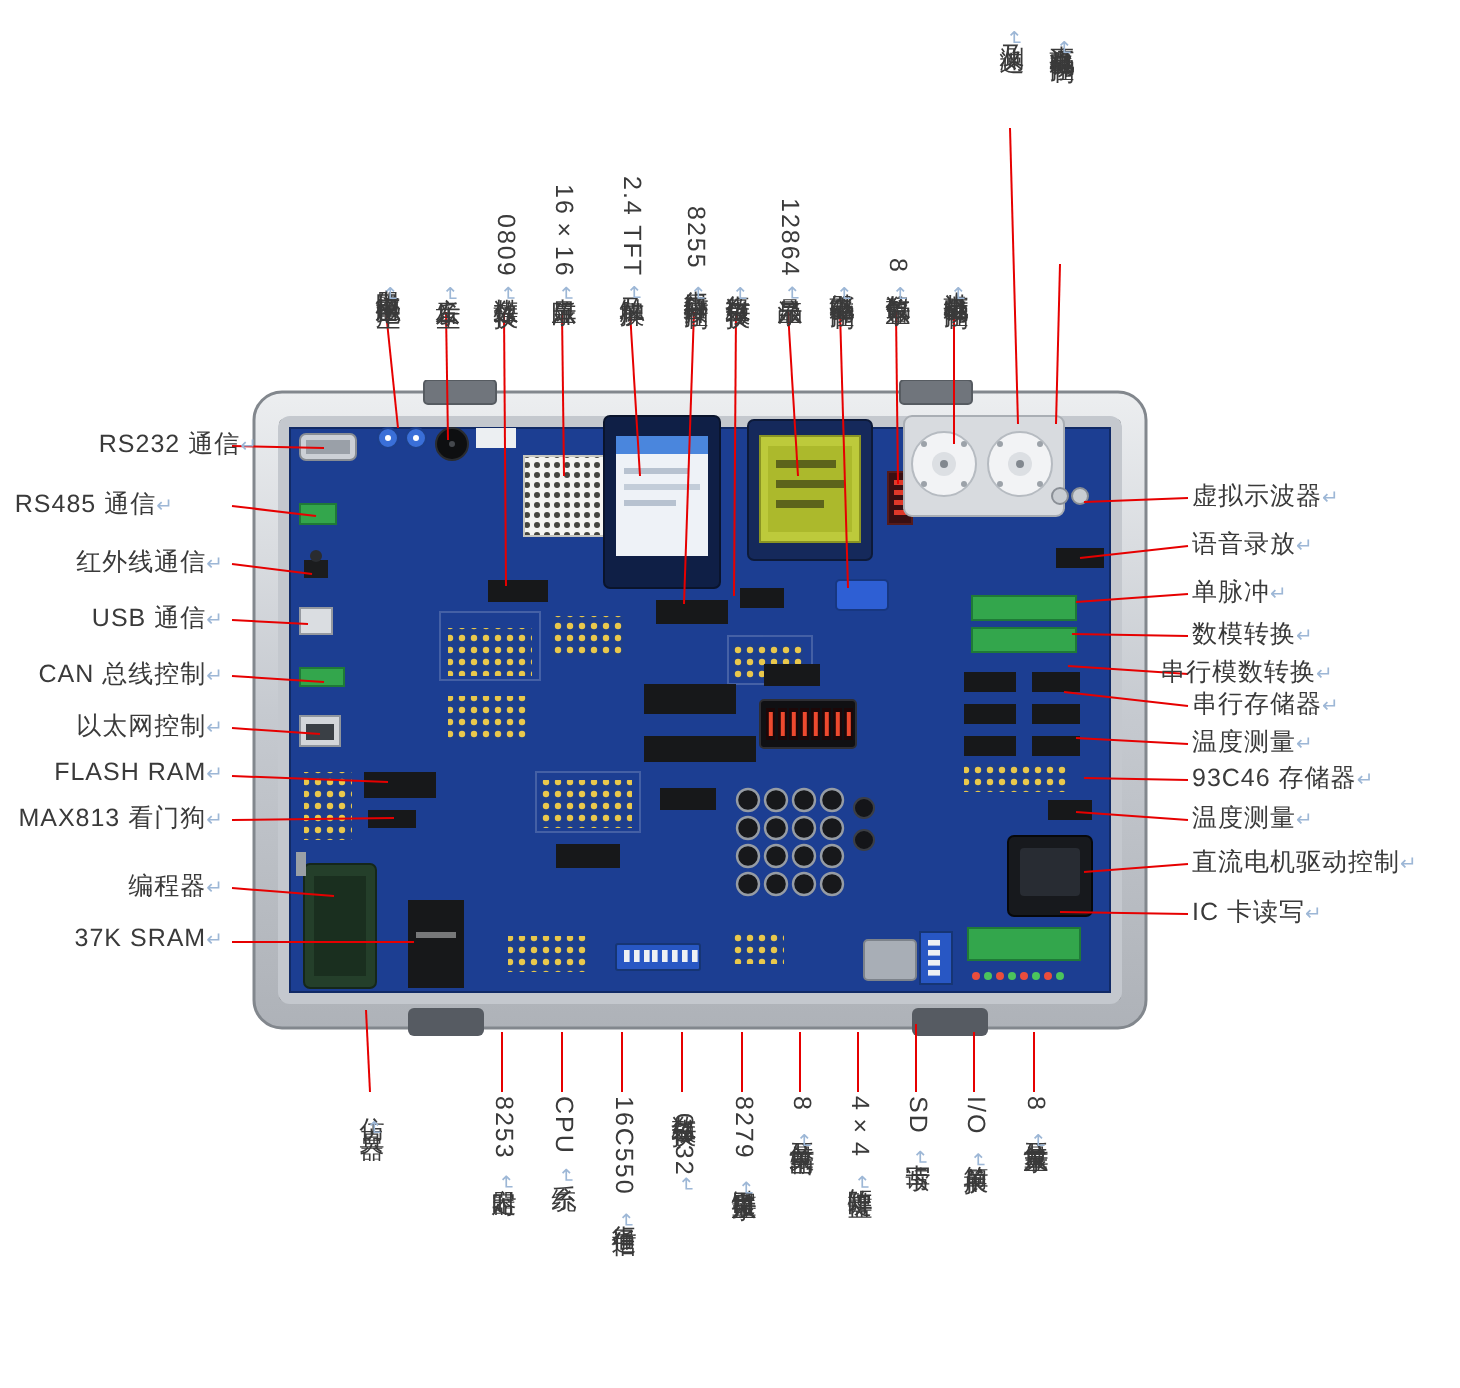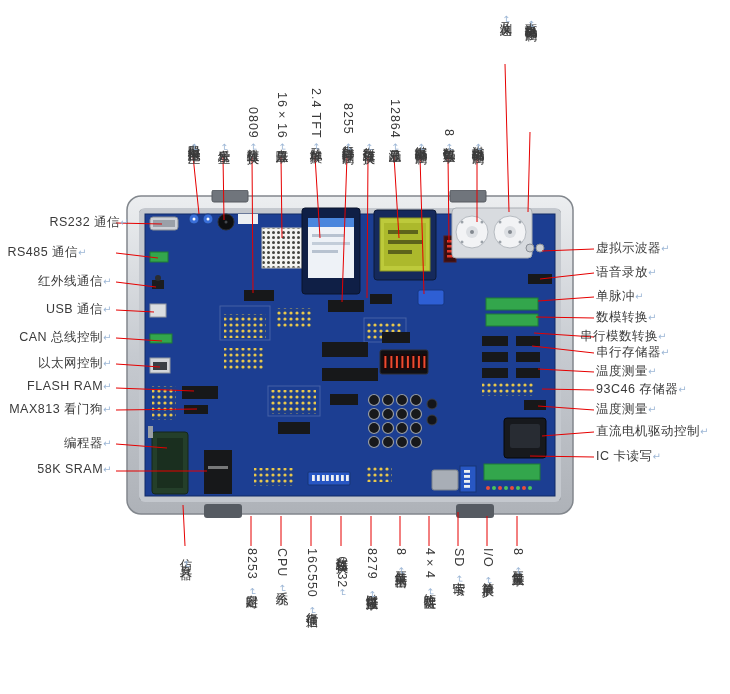--- a/index.html
+++ b/index.html
@@ -339,21 +339,21 @@
 
   <div class="lbl h r" style="right:601px;top:214px"><span>RS232 通信</span><span class="pm">↵</span></div>
   <div class="lbl h r" style="right:643px;top:244px"><span>RS485 通信</span><span class="pm">↵</span></div>
   <div class="lbl h r" style="right:618px;top:273px"><span>红外线通信</span><span class="pm">↵</span></div>
   <div class="lbl h r" style="right:618px;top:301px"><span>USB 通信</span><span class="pm">↵</span></div>
   <div class="lbl h r" style="right:618px;top:329px"><span>CAN 总线控制</span><span class="pm">↵</span></div>
   <div class="lbl h r" style="right:618px;top:355px"><span>以太网控制</span><span class="pm">↵</span></div>
   <div class="lbl h r" style="right:618px;top:379px"><span>FLASH RAM</span><span class="pm">↵</span></div>
   <div class="lbl h r" style="right:618px;top:401px"><span>MAX813 看门狗</span><span class="pm">↵</span></div>
   <div class="lbl h r" style="right:618px;top:435px"><span>编程器</span><span class="pm">↵</span></div>
-  <div class="lbl h r" style="right:618px;top:462px"><span>58K SRAM</span><span class="pm">↵</span></div>
+  <div class="lbl h r" style="right:618px;top:462px"><span>37K SRAM</span><span class="pm">↵</span></div>
 
   <div class="lbl h" style="left:596px;top:240px"><span>虚拟示波器</span><span class="pm">↵</span></div>
   <div class="lbl h" style="left:596px;top:264px"><span>语音录放</span><span class="pm">↵</span></div>
   <div class="lbl h" style="left:596px;top:288px"><span>单脉冲</span><span class="pm">↵</span></div>
   <div class="lbl h" style="left:596px;top:309px"><span>数模转换</span><span class="pm">↵</span></div>
   <div class="lbl h" style="left:580px;top:328px"><span>串行模数转换</span><span class="pm">↵</span></div>
   <div class="lbl h" style="left:596px;top:344px"><span>串行存储器</span><span class="pm">↵</span></div>
   <div class="lbl h" style="left:596px;top:363px"><span>温度测量</span><span class="pm">↵</span></div>
   <div class="lbl h" style="left:596px;top:381px"><span>93C46 存储器</span><span class="pm">↵</span></div>
   <div class="lbl h" style="left:596px;top:401px"><span>温度测量</span><span class="pm">↵</span></div>

